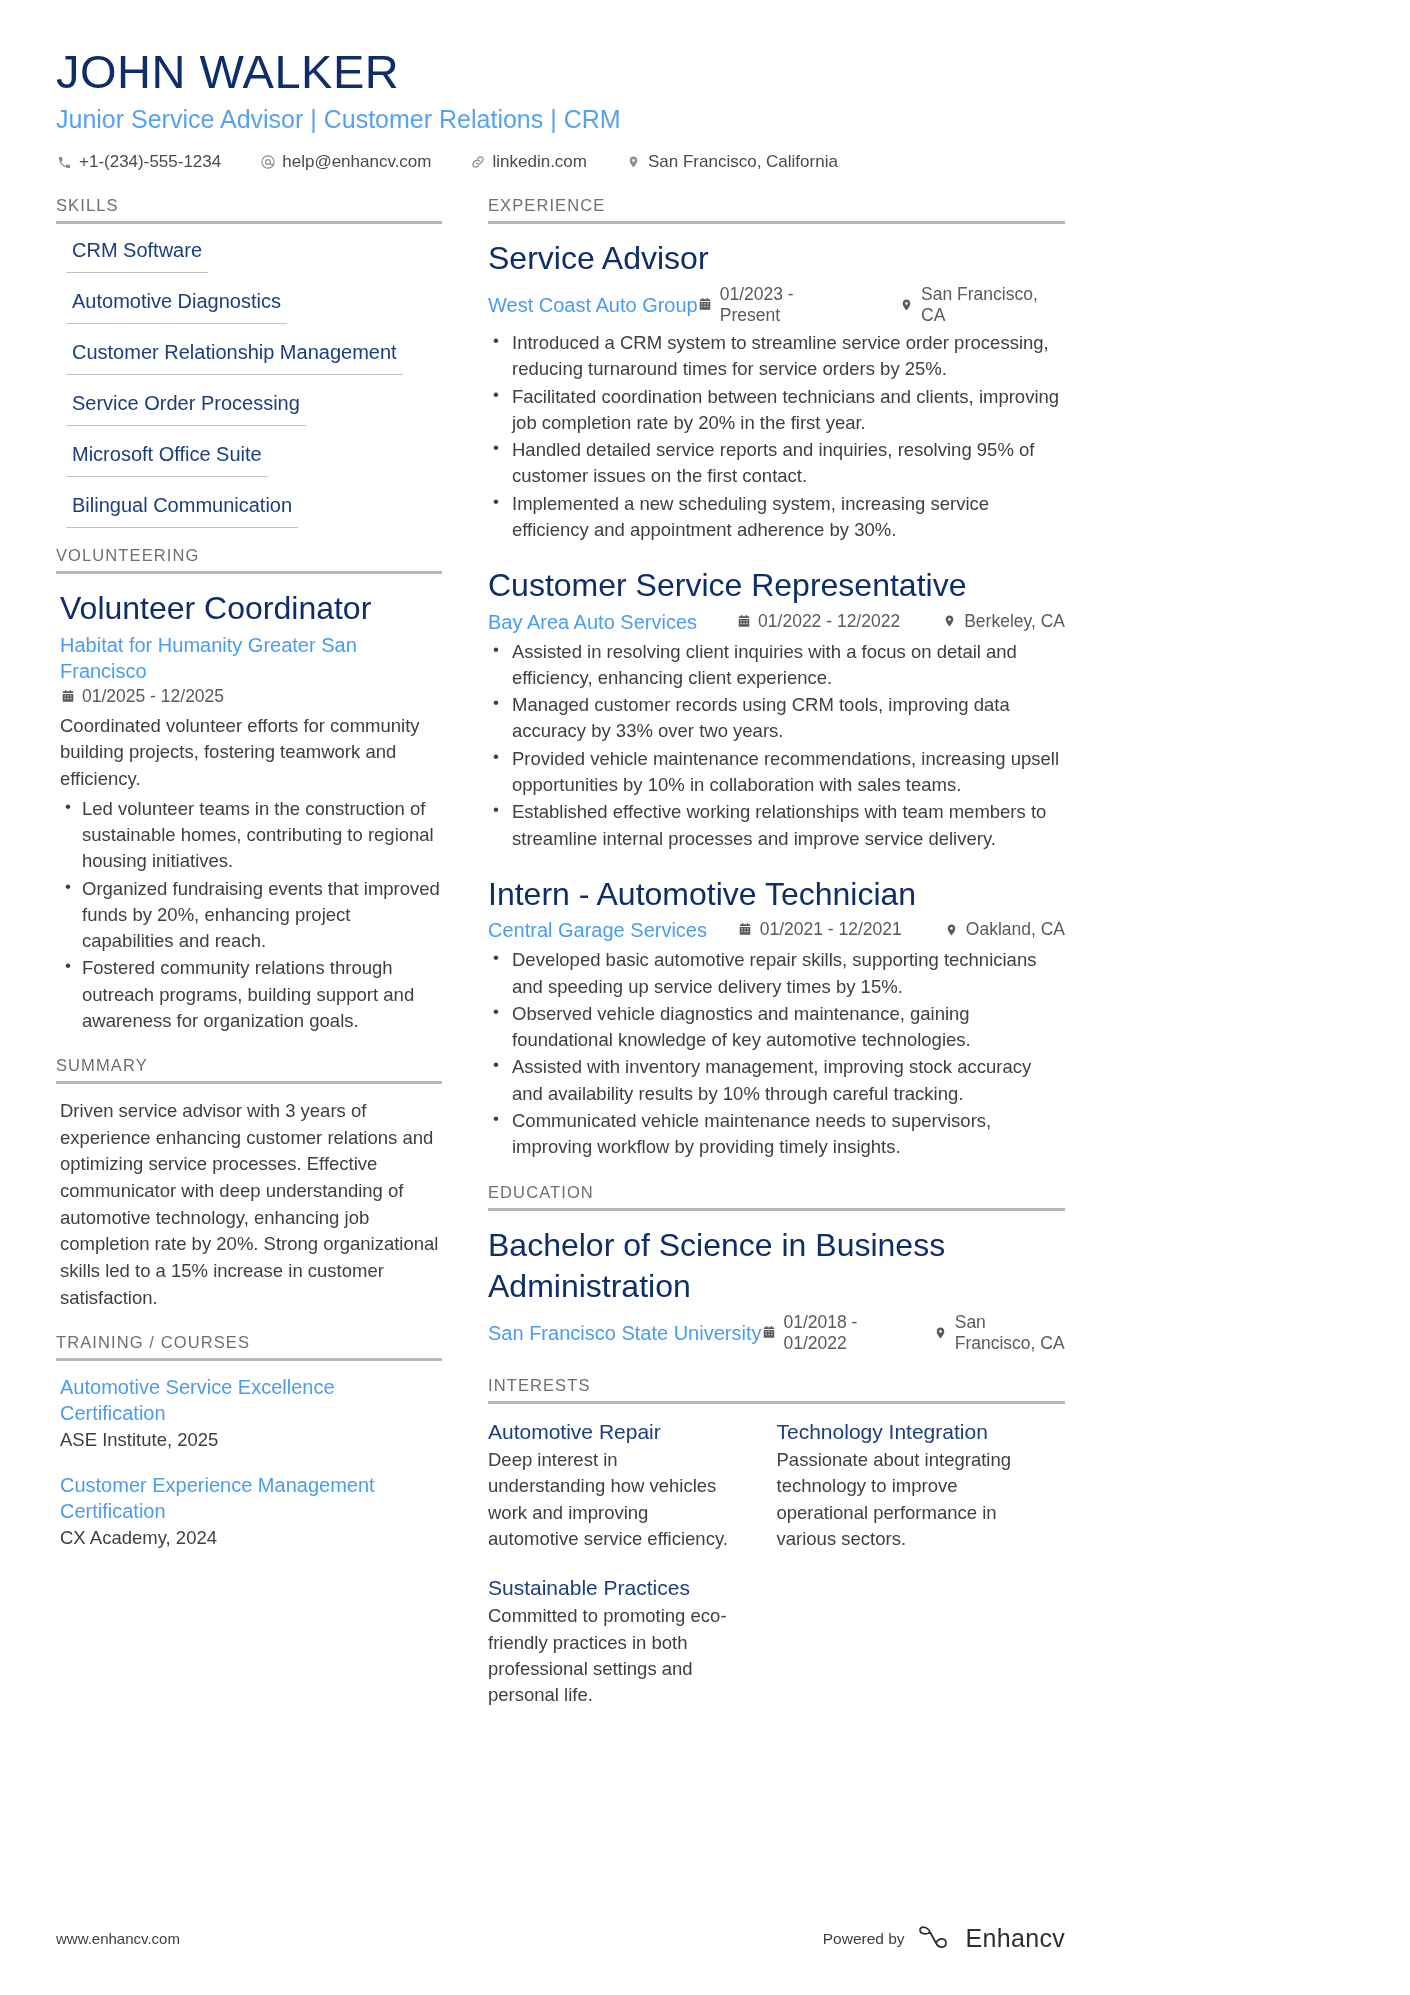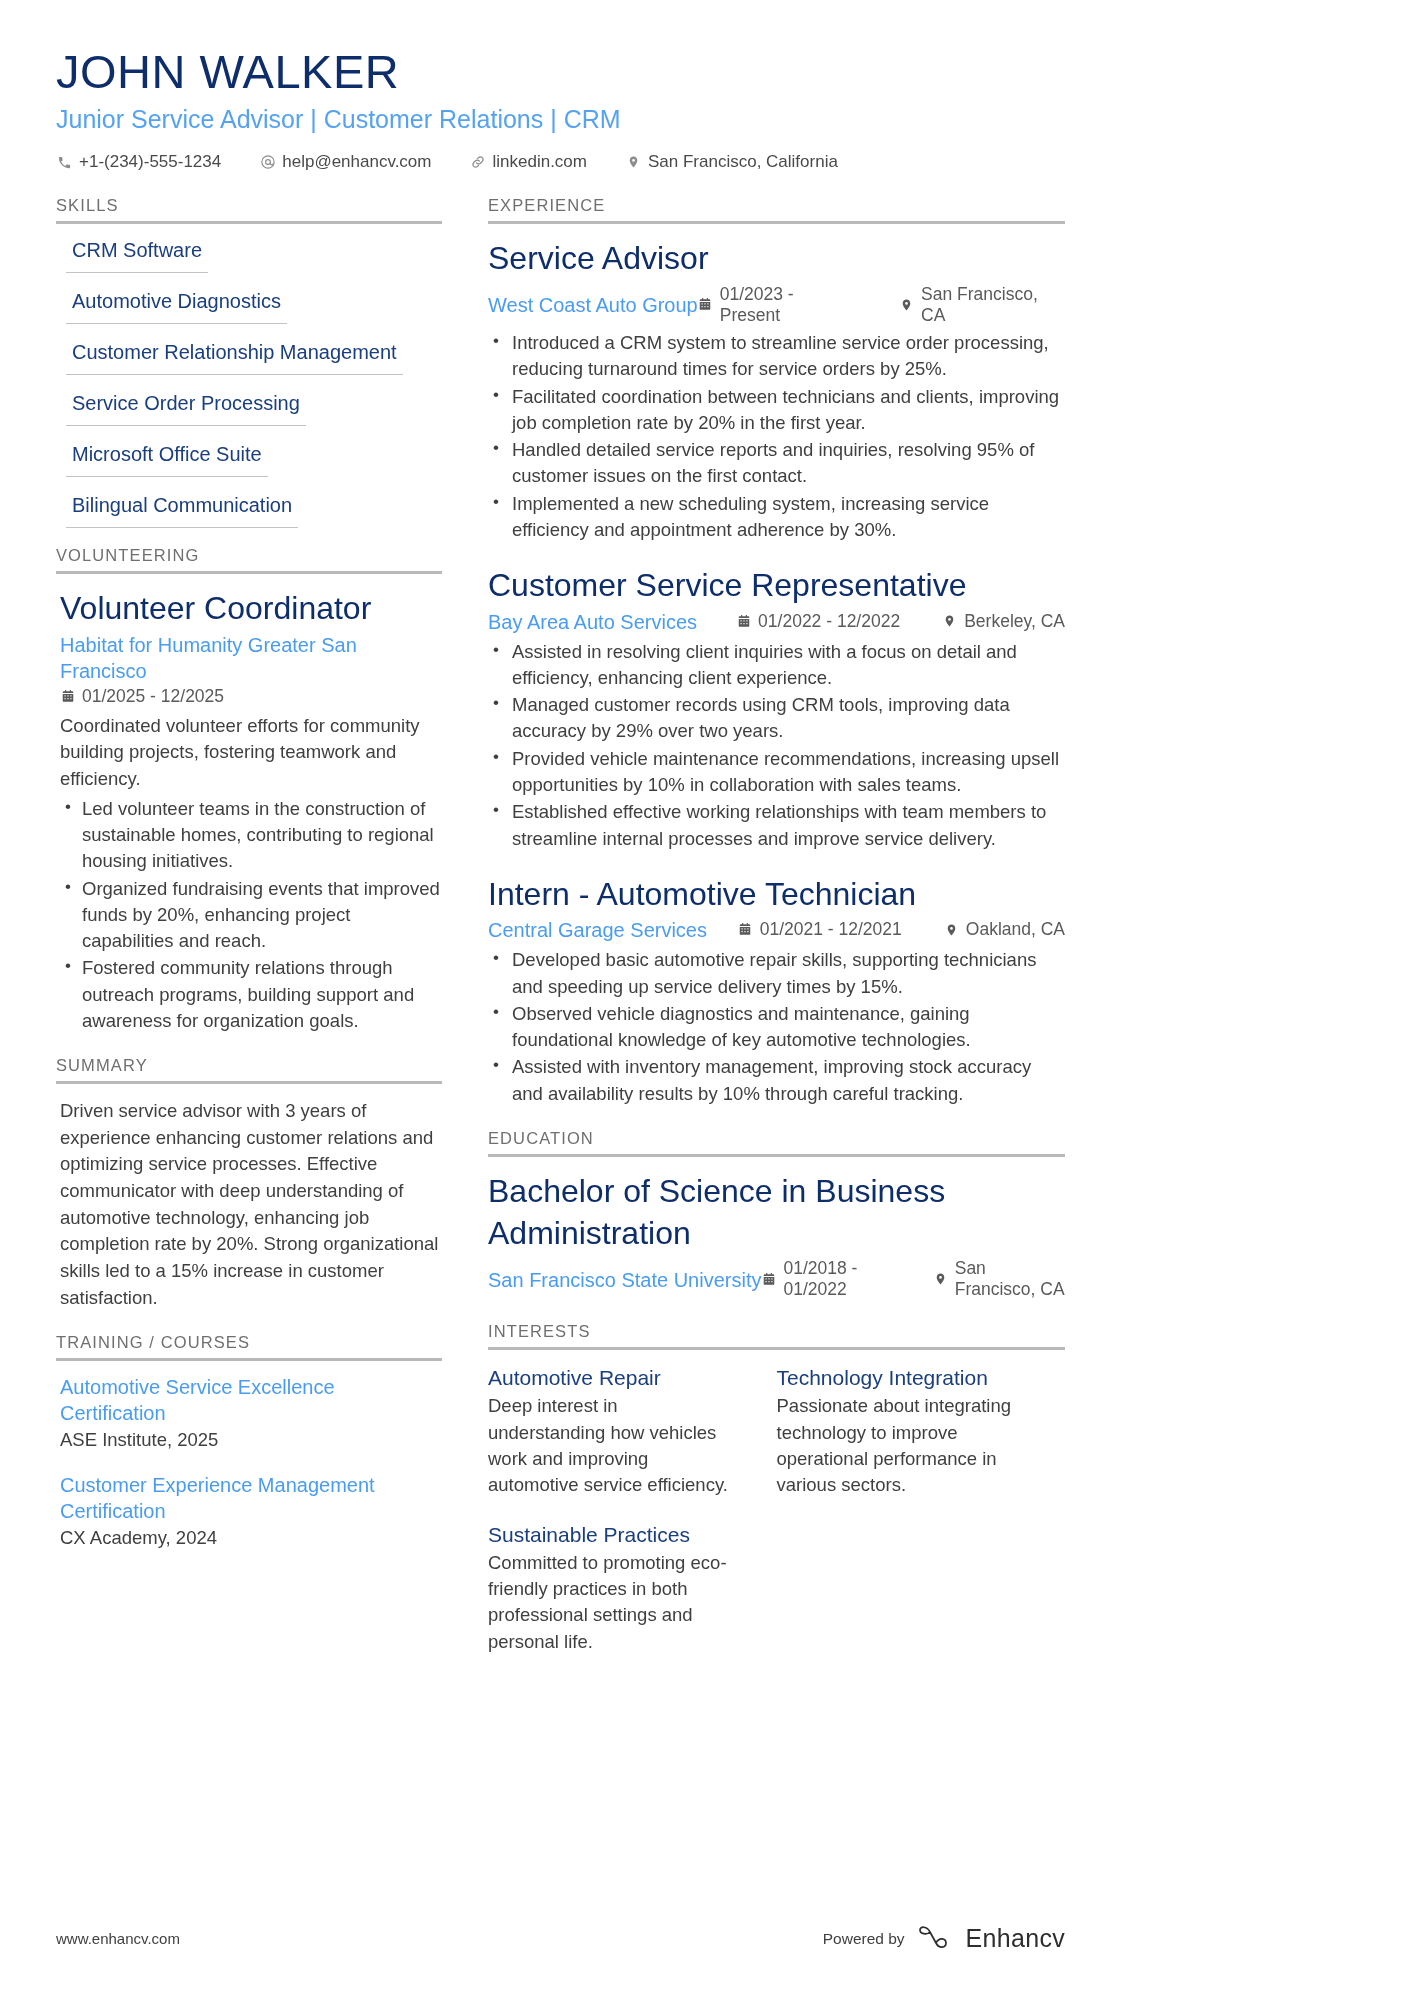--- a/index.html
+++ b/index.html
@@ -432,21 +432,21 @@
                       <svg width="13" height="16" viewBox="0 0 24 24" fill="currentColor">
                         <path d="M12 2C8.1 2 5 5.1 5 9c0 5.3 7 13 7 13s7-7.7 7-13c0-3.9-3.1-7-7-7zm0 9.5A2.5 2.5 0 1 1 12 6.5a2.5 2.5 0 0 1 0 5z"></path>
                       </svg>
                     </span>
                     <span>Berkeley, CA</span>
                   </span>
                 </div>
               </div>
               <ul class="bullets">
                 <li>Assisted in resolving client inquiries with a focus on detail and efficiency, enhancing client experience.</li>
-                <li>Managed customer records using CRM tools, improving data accuracy by 29% over two years.</li>
+                <li>Managed customer records using CRM tools, improving data accuracy by 33% over two years.</li>
                 <li>Provided vehicle maintenance recommendations, increasing upsell opportunities by 10% in collaboration with sales teams.</li>
                 <li>Established effective working relationships with team members to streamline internal processes and improve service delivery.</li>
               </ul>
             </div>
             <div class="entry">
               <div class="entry-title">Intern - Automotive Technician</div>
               <div class="entry-head-row">
                 <div class="entry-org">Central Garage Services</div>
                 <div class="meta-group">
                   <span class="meta-line">
@@ -465,20 +465,21 @@
                       </svg>
                     </span>
                     <span>Oakland, CA</span>
                   </span>
                 </div>
               </div>
               <ul class="bullets">
                 <li>Developed basic automotive repair skills, supporting technicians and speeding up service delivery times by 15%.</li>
                 <li>Observed vehicle diagnostics and maintenance, gaining foundational knowledge of key automotive technologies.</li>
                 <li>Assisted with inventory management, improving stock accuracy and availability results by 10% through careful tracking.</li>
+                <li>Communicated vehicle maintenance needs to supervisors, improving workflow by providing timely insights.</li>
               </ul>
             </div>
           </div>
       </div>
 
       <div class="section" style="margin-top:10px;">
         <div class="section-title">EDUCATION</div>
         <div class="section-rule"></div>
         <div class="section-body" id="education-list" style="padding-left:0;">
             <div class="entry">

